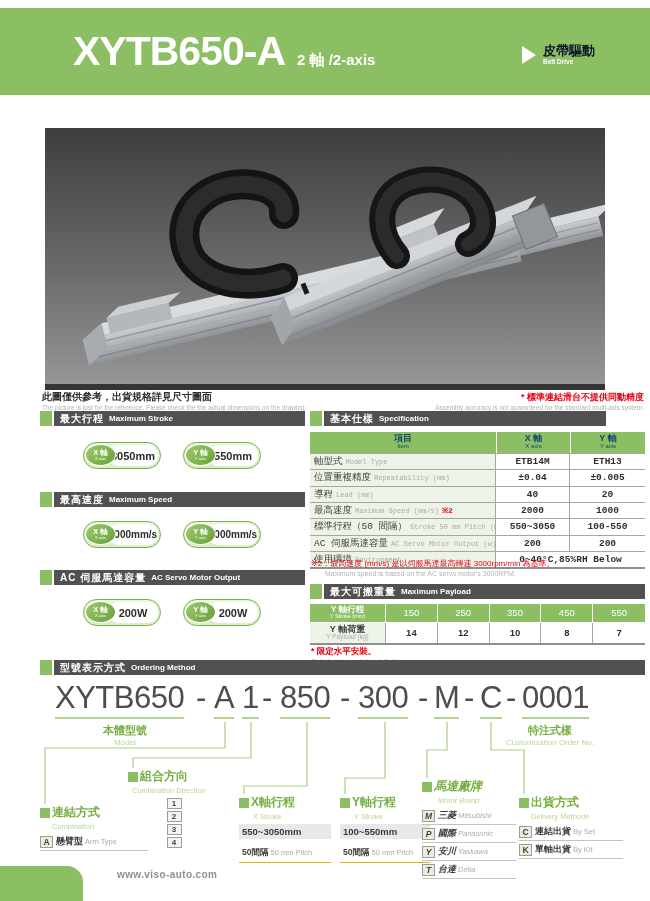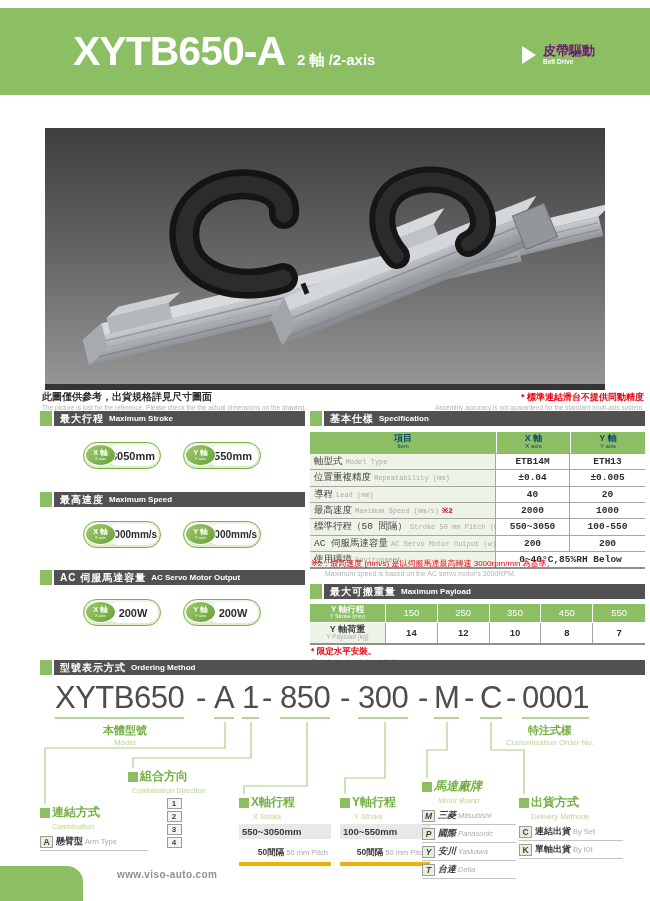--- a/index.html
+++ b/index.html
@@ -8,21 +8,21 @@
   .page { position:relative; width:650px; height:901px; background:#fff; overflow:hidden; }
 
   
   .hdr { position:absolute; left:0; top:8px; width:650px; height:87px; background:#8cbe63; }
   .hdr-titles { position:absolute; left:73px; top:20px; display:flex; align-items:baseline; }
   .hdr-model { color:#fff; font-weight:bold; font-size:41px; letter-spacing:-1px; }
   .hdr-axes { color:#fff; font-size:15px; margin-left:12px; font-weight:bold; }
   .hdr-badge { position:absolute; left:522px; top:36px; display:flex; gap:7px; align-items:center; }
   .tri { width:0; height:0; border-top:9px solid transparent; border-bottom:9px solid transparent; border-left:14px solid #fff; }
   .badge-col { display:flex; flex-direction:column; line-height:1.1; }
-  .badge-zh { color:#701a75; font-size:13px; font-weight:bold; }
+  .badge-zh { color:#0f172a; font-size:13px; font-weight:bold; }
   .badge-en { color:#fff; font-size:6.5px; font-weight:bold; }
 
   
   .img-box { position:absolute; left:45px; top:128px; width:560px; height:262px; }
 
   
   .note-left { position:absolute; left:42px; top:391px; line-height:1.25; }
   .note-left .zh { font-size:10px; font-weight:bold; color:#2f2f2f; display:block; }
   .note-left .en { font-size:6.5px; color:#b2b2b2; display:block; }
   .note-right { position:absolute; right:6px; top:392px; text-align:right; line-height:1.3; }
@@ -101,21 +101,21 @@
   .g-zh { font-size:12px; font-weight:bold; color:#76b043; white-space:nowrap; }
   .g-sub { font-size:7.5px; color:#b8d69a; margin:1px 0 3px 12px; white-space:nowrap; }
   .opt-row { display:flex; align-items:center; border-bottom:1px solid #c3c3c3; padding:1px 0 2px; margin-bottom:1px; }
   .opt-code { width:13px; height:12px; background:#e7f0db; border:1px solid #9c9c9c; font-size:8.5px; font-weight:bold; color:#3f3f3f;
               display:flex; align-items:center; justify-content:center; margin-right:3px; flex:0 0 auto; }
   .opt-zh { font-size:9px; font-weight:bold; color:#3c3c3c; margin-right:2px; white-space:nowrap; }
   .opt-en { font-size:7.5px; color:#ababab; white-space:nowrap; }
   .dir-box { width:15px; height:11px; border:1px solid #9c9c9c; background:#f4f4f4; font-size:8px; font-weight:bold; color:#3f3f3f;
              display:flex; align-items:center; justify-content:center; margin:0 auto 2px auto; }
   .range-row { background:#e8e8e8; font-weight:bold; font-size:9.5px; color:#3a3a3a; padding:2px 3px; white-space:nowrap; }
-  .pitch-row { padding:2px 3px 3px; border-bottom:4px solid #eab308; white-space:nowrap;text-align:right; }
+  .pitch-row { padding:2px 3px 3px; border-bottom:1px solid #eab308; white-space:nowrap; }
   .pitch-zh { font-size:8.5px; font-weight:bold; color:#3c3c3c; margin-right:2px; }
 
   
   .footer-shape { position:absolute; left:0; top:866px; width:83px; height:35px; background:#8cbe63; border-radius:0 16px 0 0; }
   .footer-url { position:absolute; left:89px; top:869px; font-size:10px; font-weight:bold; color:#8f8f8f; letter-spacing:0.4px;margin-left:28px; }
 </style>
 </head>
 <body>
 
 <div class="page">
@@ -277,21 +277,21 @@
     </div>
     <div class="pill">
       <div class="pill-val">200W</div>
       <div class="pill-badge">
         <span class="pb-zh">Y 軸</span>
         <span class="pb-en">Y axis</span>
       </div>
     </div>
   </div>
 
-  <div class="sec-bar" style="left:310px; top:411px; width:335px;">
+  <div class="sec-bar" style="left:310px; top:411px; width:296px;">
     <span class="sec-sq"></span>
     <span class="sec-rest">
         <span class="sec-zh">基本仕樣</span>
         <span class="sec-en">Specification</span>
       </span>
   </div>
 
   <div class="spec-table">
     <div class="sp-head">
       <div class="sp-hcell">

